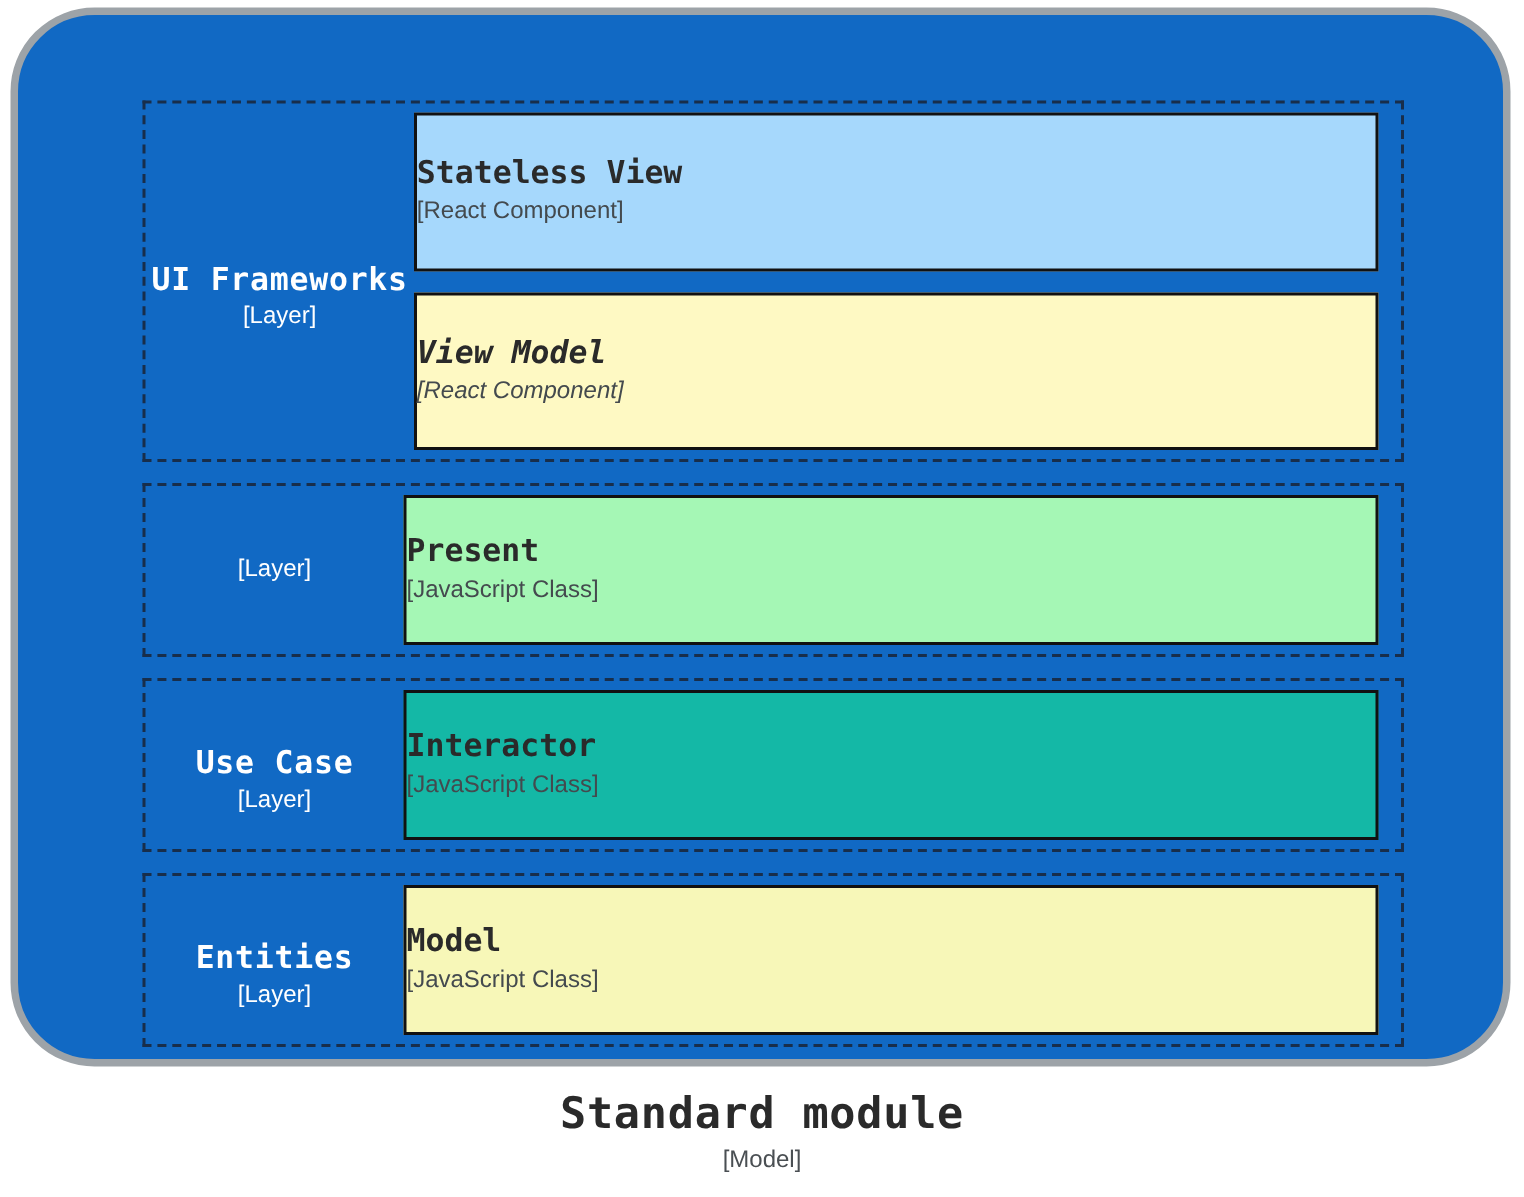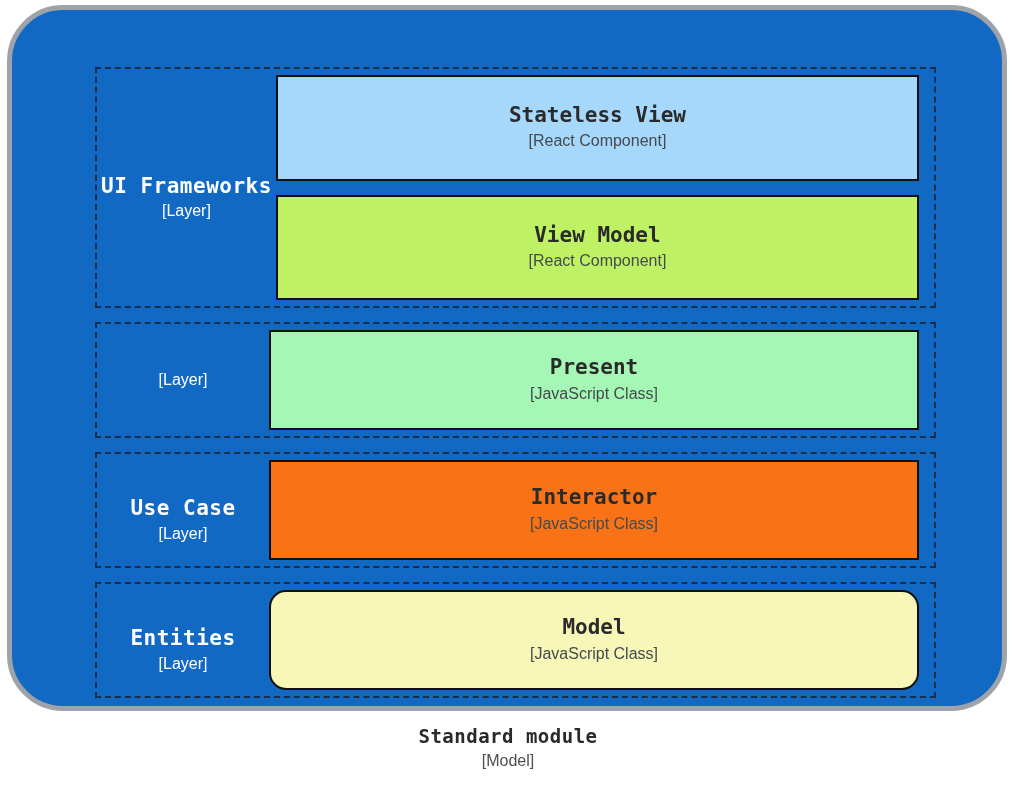--- a/index.html
+++ b/index.html
@@ -96,21 +96,21 @@
     box-sizing: border-box;
     padding: 6px 15px 6px 0;
   }
 
   
   .component {
     box-sizing: border-box;
     border: 2px solid #111111;
     display: flex;
     flex-direction: column;
-    align-items: center;
+    align-items: flex-start;
     justify-content: center;
     text-align: center;
     flex: 1 1 0;
     min-height: 0;
   }
   .component .comp-title {
     font-family: "DejaVu Sans Mono", "Liberation Mono", monospace;
     font-weight: bold;
     font-size: 21px;
     line-height: 1.3;
@@ -129,21 +129,21 @@
   .module-caption {
     position: absolute;
     left: 0;
     top: 724px;
     width: 1016px;
     text-align: center;
   }
   .module-caption .caption-title {
     font-family: "DejaVu Sans Mono", "Liberation Mono", monospace;
     font-weight: bold;
-    font-size: 19px;
+    font-size: 29px;
     line-height: 1.3;
     color: #2A2A2A;
     letter-spacing: 0.5px;
   }
   .module-caption .caption-sub {
     font-family: "Liberation Sans", sans-serif;
     font-size: 16px;
     line-height: 1.5;
     color: #4A4F53;
   }
@@ -160,21 +160,21 @@
       <div class="layer layer-ui">
         <div class="layer-caption">
           <div class="caption-title">UI Frameworks</div>
           <div class="caption-sub">[Layer]</div>
         </div>
         <div class="layer-boxes">
           <div class="component" style="background:#A6D8FC;">
             <div class="comp-title">Stateless View</div>
             <div class="comp-sub">[React Component]</div>
           </div>
-          <div class="component" style="background:#bef264;">
+          <div class="component" style="background:#fef9c3;font-style:italic;">
             <div class="comp-title">View Model</div>
             <div class="comp-sub">[React Component]</div>
           </div>
         </div>
       </div>
 
       <div class="layer layer-adapter">
         <div class="layer-caption">
           <div class="caption-sub">[Layer]</div>
         </div>
@@ -185,34 +185,34 @@
           </div>
         </div>
       </div>
 
       <div class="layer layer-usecase">
         <div class="layer-caption">
           <div class="caption-title">Use Case</div>
           <div class="caption-sub">[Layer]</div>
         </div>
         <div class="layer-boxes">
-          <div class="component" style="background:#f97316;">
+          <div class="component" style="background:#14b8a6;">
             <div class="comp-title">Interactor</div>
             <div class="comp-sub">[JavaScript Class]</div>
           </div>
         </div>
       </div>
 
       <div class="layer layer-entities">
         <div class="layer-caption">
           <div class="caption-title">Entities</div>
           <div class="caption-sub">[Layer]</div>
         </div>
         <div class="layer-boxes">
-          <div class="component" style="background:#F7F7B8;border-radius:17px;">
+          <div class="component" style="background:#F7F7B8;">
             <div class="comp-title">Model</div>
             <div class="comp-sub">[JavaScript Class]</div>
           </div>
         </div>
       </div>
 
     </div>
   </div>
 
   <div class="module-caption">

